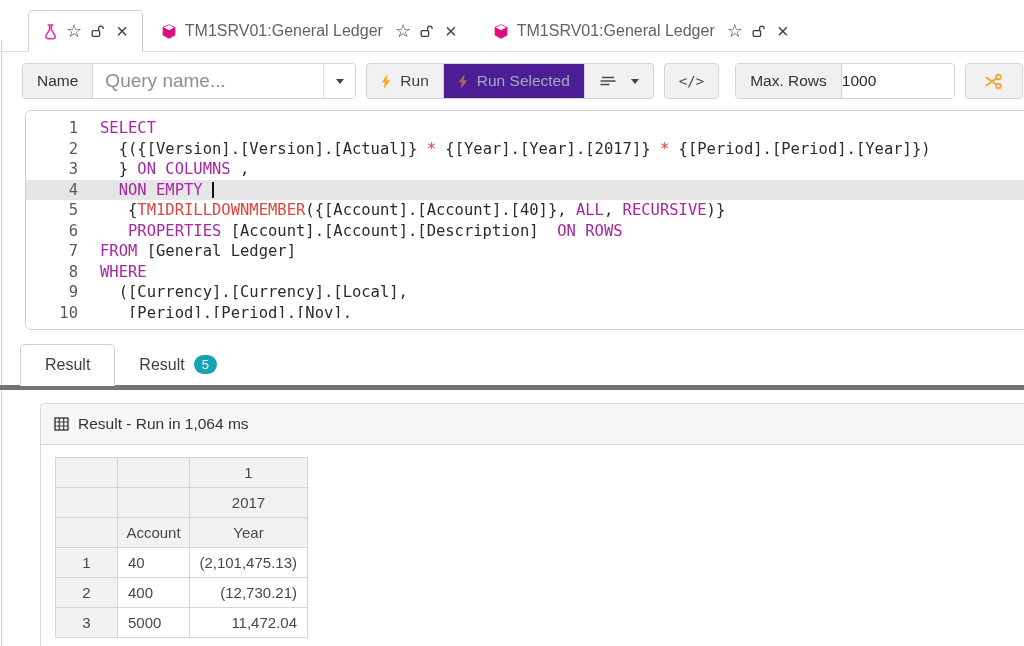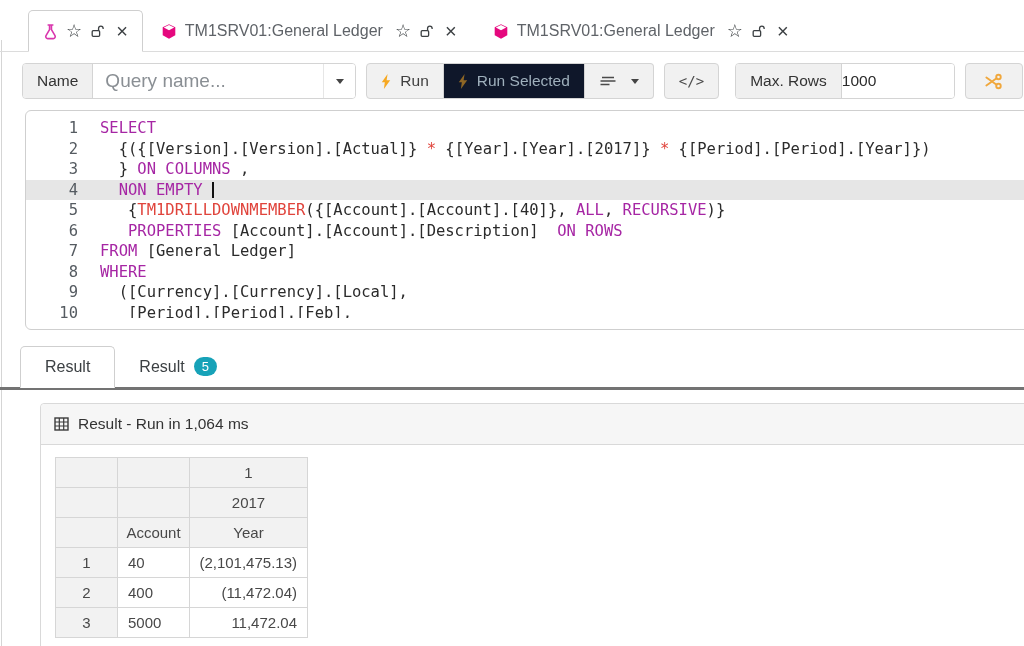--- a/index.html
+++ b/index.html
@@ -36,21 +36,21 @@
   .caret-down{width:0;height:0;border-left:4.5px solid transparent;border-right:4.5px solid transparent;
               border-top:5.5px solid #444;display:inline-block;}
   .btngroup{display:flex;height:36px;margin-left:10px;}
   .btn{display:flex;align-items:center;justify-content:center;gap:8px;height:36px;box-sizing:border-box;
        background:#f1f1f1;border:1px solid #d4d4d4;color:#3f3f3f;font-size:15.5px;cursor:pointer;
        font-family:"Liberation Sans",sans-serif;padding:0 14px;}
   .btngroup .btn{border-radius:0;border-left-width:0;}
   .btngroup .btn:first-child{border-radius:4px 0 0 4px;border-left-width:1px;}
   .btngroup .btn:last-child{border-radius:0 4px 4px 0;}
   .btn.single{border-radius:4px;margin-left:10px;}
-  .btn.disabled{background:#0f172a;color:#9fb0bc;cursor:default;}
+  .btn.disabled{background:#4c1d95;color:#9fb0bc;cursor:default;}
   .btn.disabled svg{opacity:.55;}
   .btn .caret-down{margin-left:6px;}
   .mono-lbl{font-family:"DejaVu Sans Mono",monospace;font-size:14px;color:#4a4a4a;}
   .rows-input{border:none;outline:none;width:112px;padding:0 0;font-size:15.5px;color:#2b2b2b;
               font-family:"Liberation Sans",sans-serif;}
   .mr-group{margin-left:16px;}
   .scissors{border-radius:4px;margin-left:10px;width:58px;padding:0;}
 
   
   .editor{position:absolute;top:110px;left:25px;width:1006px;height:220px;box-sizing:border-box;
@@ -62,21 +62,21 @@
   .ln{flex:0 0 62px;text-align:right;padding-right:10px;color:#555b61;box-sizing:border-box;}
   .code-text{white-space:pre;padding-left:12px;color:#2b2b2b;}
   .seg-k{color:#a626a4;}
   .seg-f{color:#e0443c;}
   .seg-o{color:#e0443c;}
   .seg-p{color:#2b2b2b;}
   .caret-bar{display:inline-block;width:2px;height:16px;background:#111;vertical-align:-3px;}
 
   
   .rtabs{position:absolute;top:342px;left:0;right:0;height:48px;display:flex;align-items:flex-end;
-         padding-left:20px;border-bottom:3px solid #737373;box-sizing:border-box;}
+         padding-left:20px;border-bottom:5px solid #737373;box-sizing:border-box;}
   .rtab{display:flex;align-items:center;gap:9px;padding:11px 24px;font-size:16px;color:#3c4043;
         cursor:pointer;}
   .rtab.active{background:#fff;border:1px solid #cfcfcf;border-bottom:1px solid #fff;
                margin-bottom:-1px;border-radius:5px 5px 0 0;}
   .badge{background:#17a2b8;color:#fff;font-size:13px;padding:2px 8px;border-radius:11px;
          position:relative;top:0px;}
 
   
   .panel{position:absolute;top:403px;left:40px;width:992px;height:270px;box-sizing:border-box;
          border:1px solid #d9d9d9;border-radius:4px;background:#fff;}
@@ -238,21 +238,21 @@
         <div class="code-line">
           <span class="ln">8</span>
           <span class="code-text"><span class="seg-k">WHERE</span></span>
         </div>
         <div class="code-line">
           <span class="ln">9</span>
           <span class="code-text"><span class="seg-p">  ([Currency].[Currency].[Local],</span></span>
         </div>
         <div class="code-line">
           <span class="ln">10</span>
-          <span class="code-text"><span class="seg-p">   [Period].[Period].[Feb],</span></span>
+          <span class="code-text"><span class="seg-p">   [Period].[Period].[Nov],</span></span>
         </div>
       </div>
   </div>
 
   <div class="rtabs">
     <div class="rtab active">
       <span>Result</span>
     </div>
     <div class="rtab">
       <span>Result</span>
@@ -296,21 +296,21 @@
           </thead>
         <tbody>
             <tr>
               <th class="num">1</th>
               <td class="acct">40</td>
               <td class="val">(2,101,475.13)</td>
             </tr>
             <tr>
               <th class="num">2</th>
               <td class="acct">400</td>
-              <td class="val">(11,472.04)</td>
+              <td class="val">(12,730.21)</td>
             </tr>
             <tr>
               <th class="num">3</th>
               <td class="acct">5000</td>
               <td class="val">11,472.04</td>
             </tr>
           </tbody>
       </table>
     </div>
   </div>

